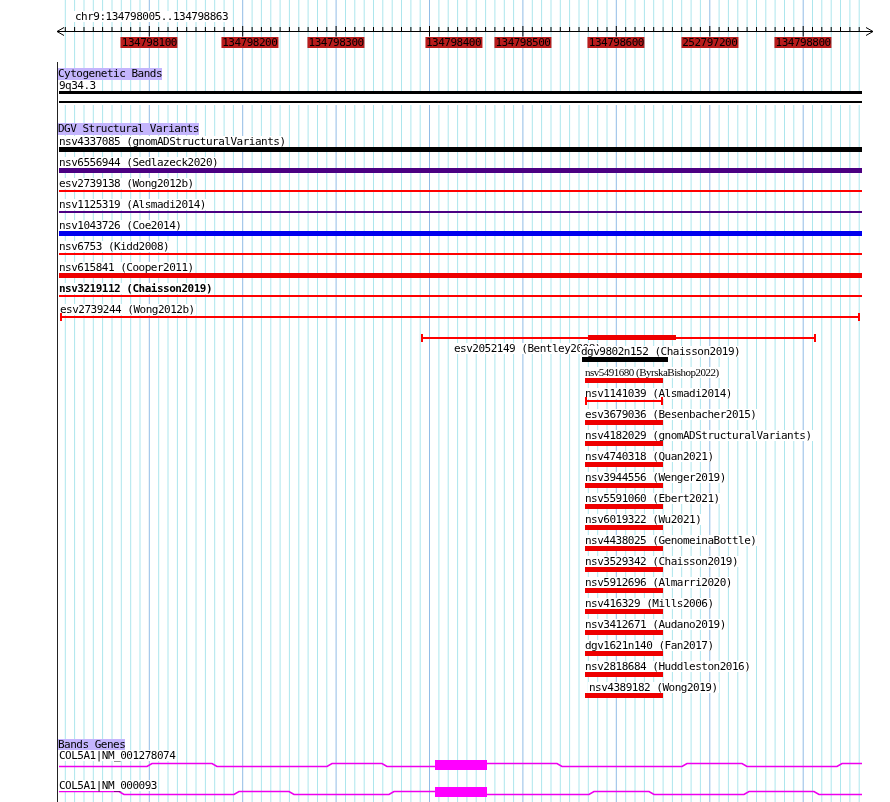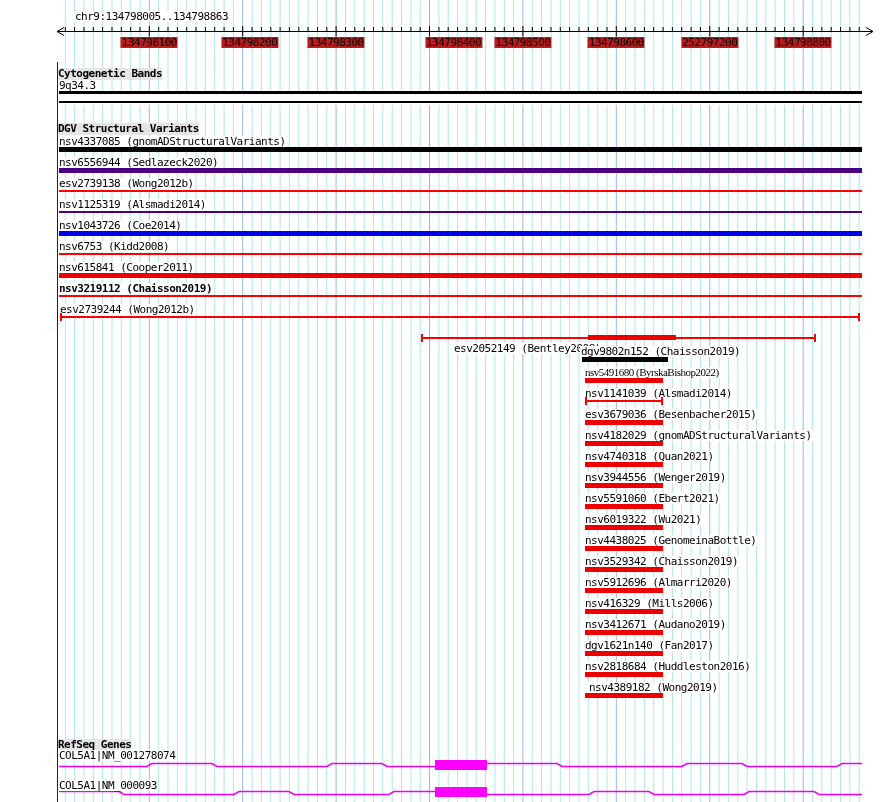--- a/index.html
+++ b/index.html
@@ -4,21 +4,21 @@
 <style>
   html,body{margin:0;padding:0;background:#fff;}
   #canvas{
     position:relative;width:890px;height:802px;overflow:hidden;background:#fff;
     font-family:"DejaVu Sans Mono","Liberation Mono",monospace;
     font-size:11px;line-height:11px;letter-spacing:-0.5px;color:#000;
   }
   svg.layer{position:absolute;left:0;top:0;}
   .abs{position:absolute;}
   .lbl{position:absolute;height:11px;background:#fff;white-space:pre;padding:0 1px;}
-  .hdr{position:absolute;height:12px;font-weight:bold;background:#e5e5e5;white-space:pre;}
+  .hdr{position:absolute;height:12px;font-weight:normal;background:#c4b5fd;white-space:pre;}
   .bar{position:absolute;cursor:pointer;}
   .tickline{position:absolute;cursor:pointer;}
   .rlabel{position:absolute;top:37px;height:11px;background:#b91c1c;transform:translateX(-50%);text-align:center;padding:0 1px;}
   .exon{position:absolute;cursor:pointer;}
 </style>
 </head>
 <body>
 
 <div id="canvas">
 
@@ -336,21 +336,21 @@
       <div>
         <div class="lbl" style="left: 584px; top: 661px;">nsv2818684 (Huddleston2016)</div>
         <div class="bar" style="left: 585px; top: 672px; width: 78px; height: 5px; background: rgb(238, 0, 0);"></div>
       </div>
       <div>
         <div class="lbl" style="left: 588px; top: 682px;">nsv4389182 (Wong2019)</div>
         <div class="bar" style="left: 585px; top: 693px; width: 78px; height: 5px; background: rgb(238, 0, 0);"></div>
       </div>
     </div>
 
-  <div class="hdr" style="left:58px;top:739px;">RefSeq Genes</div>
+  <div class="hdr" style="left:58px;top:739px;">Bands Genes</div>
   <svg id="gene-svg" class="layer" width="890" height="802">
       <path d="M59 766.5 H147 L152 763.5 H212 L217 766.5 H327 L332 763.5 H382 L387 766.5 H482 L487 763.5 H557 L562 766.5 H682 L687 763.5 H742 L747 766.5 H837 L842 763.5 H862" fill="none" stroke="#EE00EE" stroke-width="1.5" style="cursor:pointer"></path>
       <path d="M59 791.5 H119 L124 794.5 H234 L239 791.5 H289 L294 794.5 H389 L394 791.5 H464 L469 794.5 H589 L594 791.5 H649 L654 794.5 H744 L749 791.5 H814 L819 794.5 H862" fill="none" stroke="#EE00EE" stroke-width="1.5" style="cursor:pointer"></path>
     </svg>
   <div id="gene-rows">
       <div class="lbl" style="left: 58px; top: 750px;">COL5A1|NM_001278074</div>
       <div class="exon" style="left: 435px; top: 760px; width: 52px; height: 10px; background: rgb(255, 0, 255);"></div>
       <div class="lbl" style="left: 58px; top: 780px;">COL5A1|NM_000093</div>
       <div class="exon" style="left: 435px; top: 787px; width: 52px; height: 10px; background: rgb(255, 0, 255);"></div>
     </div>

